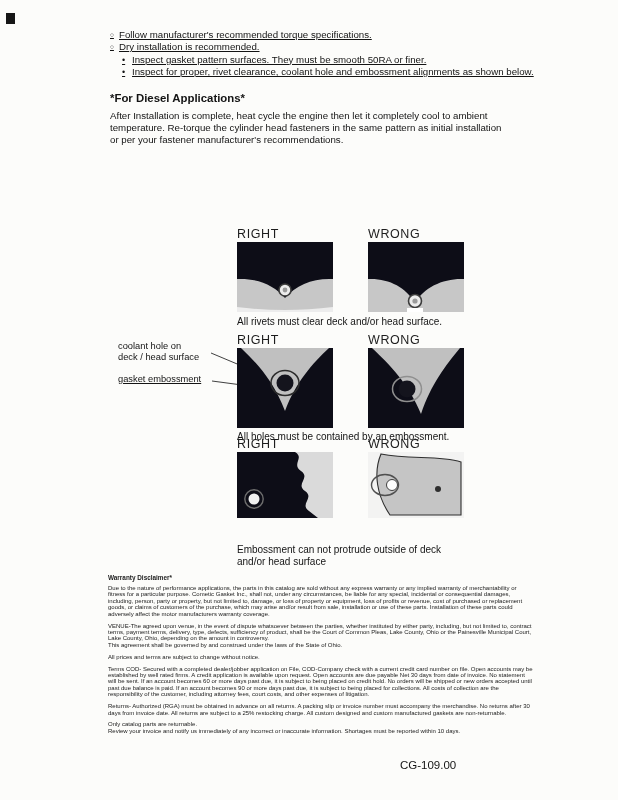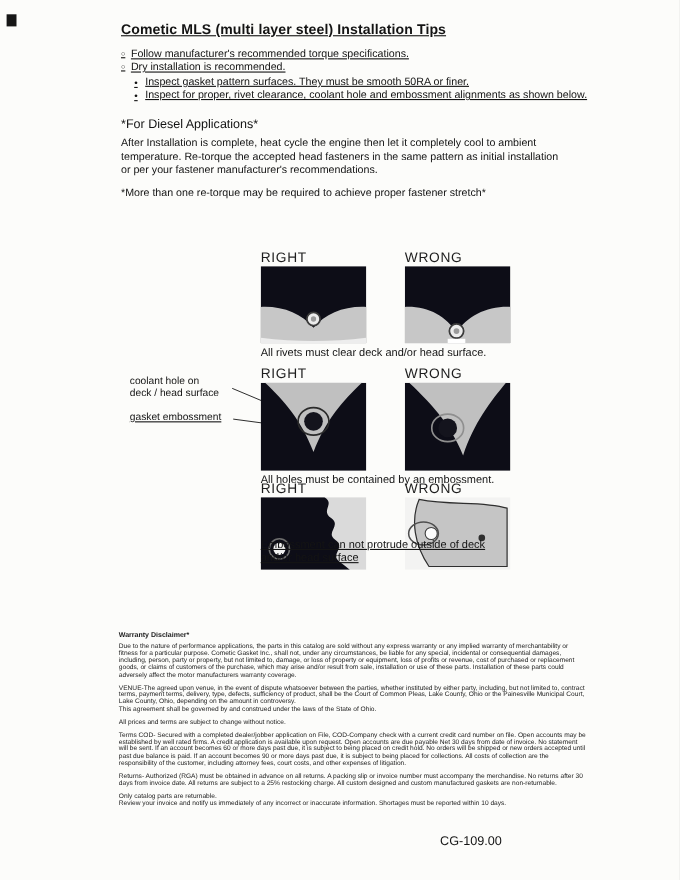--- a/index.html
+++ b/index.html
@@ -28,21 +28,21 @@
     margin: 0;
     font-size: 12.8px; font-weight: 700;
     text-decoration: underline;
     letter-spacing: .1px;
   }
   .bullets { margin-top: 10px; text-decoration: underline; }
   .brow { display: flex; align-items: flex-start; font-size: 9.7px; line-height: 12.4px; }
   .brow .mk { flex: 0 0 9px; font-size: 6.5px; line-height: 12.4px; }
   .brow.sub { margin-left: 12px; }
   .brow.sub .mk { flex: 0 0 10px; font-size: 9px; }
-  .diesel-heading { margin: 13px 0 0 0; font-size: 11.4px; font-weight: 400; }
+  .diesel-heading { margin: 13px 0 0 0; font-size: 11.4px; font-weight: 700; }
   .para { margin: 6px 0 0 0; font-size: 9.7px; line-height: 12.1px; white-space: pre-line; }
   .note { margin-top: 9px; }
 
   .dg-label {
     position: absolute; width: 96px; 
     font-size: 12.5px; letter-spacing: .6px; color: #1d1d1d;
   }
   .dg-img { position: absolute; display: block; }
   .dg-caption {
     position: absolute; left: 237px;
@@ -62,21 +62,20 @@
   .footer-code { position: absolute; left: 400px; top: 759px; font-size: 11.5px; color: #141414; }
 </style>
 </head>
 <body>
 
 <div class="page">
 
   <div class="reg-mark"></div>
 
   <div class="content">
-    <h1 class="title">Cometic MLS (multi layer steel) Installation Tips</h1>
 
     <div class="bullets">
       <div class="brow">
         <span class="mk">○</span>
         <span>Follow manufacturer's recommended torque specifications.</span>
       </div>
       <div class="brow">
         <span class="mk">○</span>
         <span>Dry installation is recommended.</span>
       </div>
@@ -85,23 +84,22 @@
         <span>Inspect gasket pattern surfaces.  They must be smooth 50RA or finer.</span>
       </div>
       <div class="brow sub">
         <span class="mk">•</span>
         <span>Inspect for proper, rivet clearance, coolant hole and embossment alignments as shown below.</span>
       </div>
     </div>
 
     <h2 class="diesel-heading">*For Diesel Applications*</h2>
     <p class="para">After Installation is complete, heat cycle the engine then let it completely cool to ambient
-temperature. Re-torque the accepted head fasteners in the same pattern as initial installation
+temperature. Re-torque the cylinder head fasteners in the same pattern as initial installation
 or per your fastener manufacturer's recommendations.</p>
-    <p class="para note">*More than one re-torque may be required to achieve proper fastener stretch*</p>
   </div>
 
   <div class="dg-label" style="left:237px; top:227px;">RIGHT</div>
   <div class="dg-label" style="left:368px; top:227px;">WRONG</div>
 
   <svg class="dg-img" style="left:237px; top:242px;" width="96" height="70" viewBox="0 0 96 70">
     <rect width="96" height="70" fill="#0d0d17"></rect>
     <path d="M0,70 L0,37 C20,36 37,43 48,56 C59,43 76,36 96,37 L96,70 Z" fill="#c7c7c7"></path>
     <path d="M0,70 L0,65 C32,69 64,69 96,65 L96,70 Z" fill="#ededed"></path>
     <circle cx="48" cy="48" r="6" fill="#ececec" stroke="#3c3c3c" stroke-width="1.6"></circle>
@@ -157,21 +155,21 @@
   </svg>
 
   <svg class="dg-img" style="left:368px; top:452px;" width="96" height="66" viewBox="0 0 96 66">
     <rect width="96" height="66" fill="#f3f3f2"></rect>
     <path d="M13,2 C42,8 70,3 93,10 L93,63 L22,63 C9,44 5,21 13,2 Z" fill="#c5c5c5" stroke="#2f2f2f" stroke-width="1.1"></path>
     <ellipse cx="17" cy="33" rx="13.5" ry="10.5" fill="none" stroke="#4f4f4f" stroke-width="1.4"></ellipse>
     <circle cx="24" cy="33" r="5.5" fill="#fdfdfd" stroke="#3f3f3f" stroke-width="1"></circle>
     <circle cx="70" cy="37" r="3" fill="#2f2f2f"></circle>
   </svg>
 
-  <div class="dg-caption" style="top:490px;text-decoration:underline;">Embossment can not protrude outside of deck
+  <div class="dg-caption" style="top:544px;">Embossment can not protrude outside of deck
 and/or head surface</div>
 
   <div class="warranty">
     <h2>Warranty Disclaimer*</h2>
     <p>Due to the nature of performance applications, the parts in this catalog are sold without any express warranty or any implied warranty of merchantability or fitness for a particular purpose.  Cometic Gasket Inc., shall not, under any circumstances, be liable for any special, incidental or consequential damages, including, person, party or property, but not limited to, damage, or loss of property or equipment, loss of profits or revenue, cost of purchased or replacement goods, or claims of customers of the purchase, which may arise and/or result from sale, installation or use of these parts.  Installation of these parts could adversely affect the motor manufacturers warranty coverage.</p>
     <p>VENUE-The agreed upon venue, in the event of dispute whatsoever between the parties, whether instituted by either party, including, but not limited to, contract terms, payment terms, delivery, type, defects, sufficiency of product, shall be the Court of Common Pleas, Lake County, Ohio or the Painesville Municipal Court, Lake County, Ohio, depending on the amount in controversy.
 This agreement shall be governed by and construed under the laws of the State of Ohio.</p>
     <p>All prices and terms are subject to change without notice.</p>
     <p>Terms COD- Secured with a completed dealer/jobber application on File, COD-Company check with a current credit card number on file.  Open accounts may be established by well rated firms.  A credit application is available upon request.  Open accounts are due payable Net 30 days from date of invoice.  No statement will be sent.  If an account becomes 60 or more days past due, it is subject to being placed on credit hold.  No orders will be shipped or new orders accepted until past due balance is paid.  If an account becomes 90 or more days past due, it is subject to being placed for collections.  All costs of collection are the responsibility of the customer, including attorney fees, court costs, and other expenses of litigation.</p>
     <p>Returns- Authorized (RGA) must be obtained in advance on all returns.  A packing slip or invoice number must accompany the merchandise.  No returns after 30 days from invoice date.  All returns are subject to a 25% restocking charge.  All custom designed and custom manufactured gaskets are non-returnable.</p>

